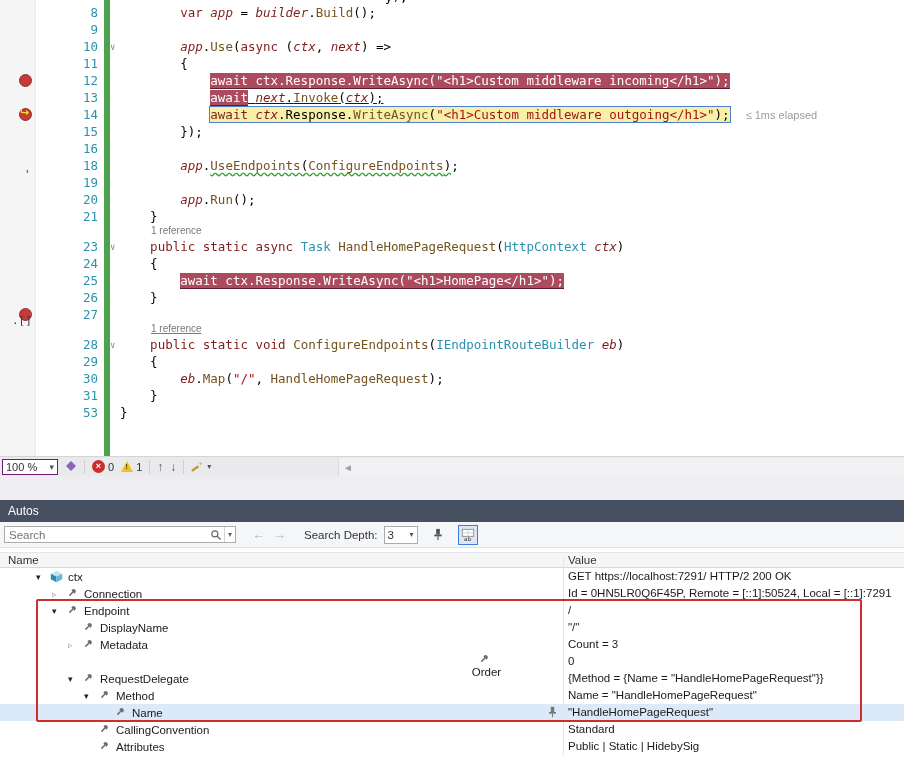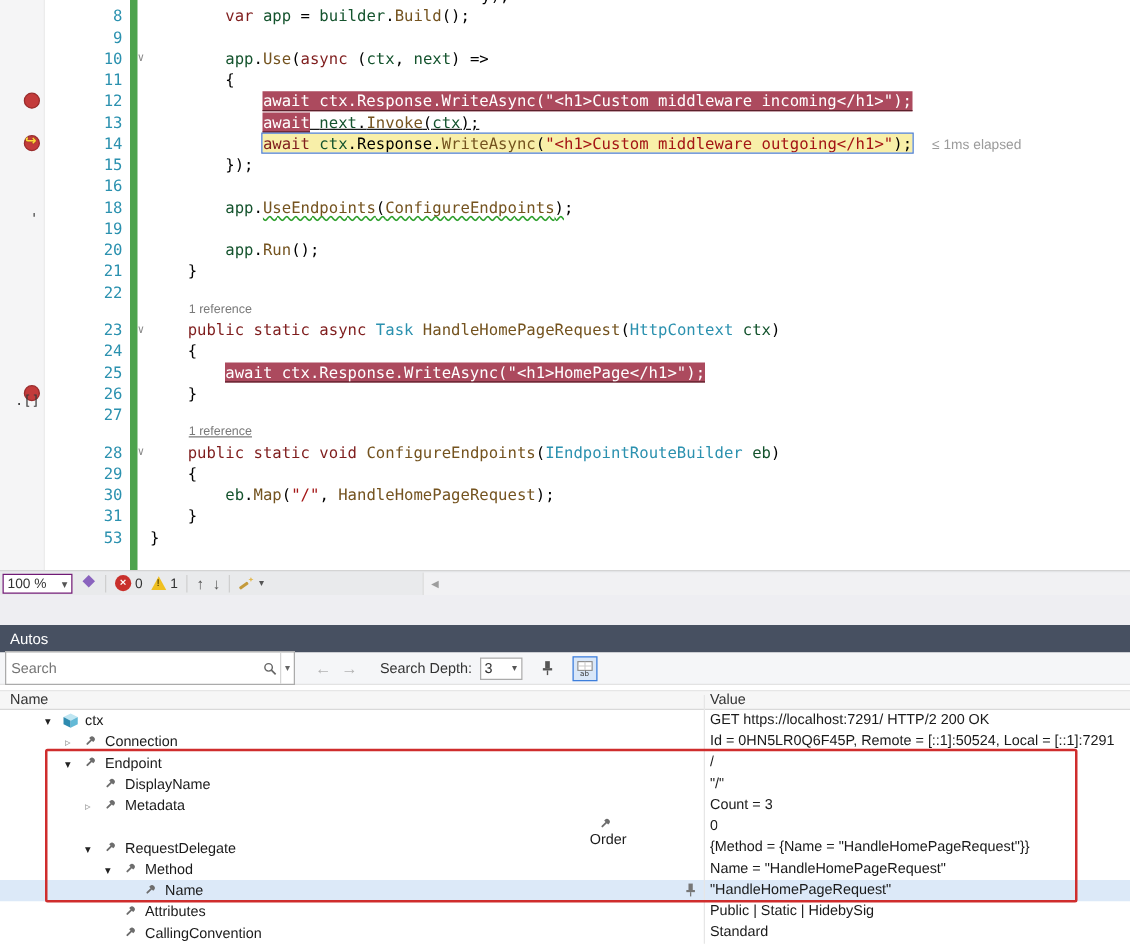--- a/index.html
+++ b/index.html
@@ -13,21 +13,21 @@
   .top-frag { position:absolute; left:385px; top:-12px; font-family:"DejaVu Sans Mono", monospace; font-size:12.5px; line-height:17px; color:#000; z-index:1; }
   .code-lines { position:relative; padding-top:4px; font-family:"DejaVu Sans Mono", monospace; font-size:12.5px; line-height:17px; z-index:1; }
   .code-line { position:relative; height:17px; white-space:pre; }
   .line-num { position:absolute; left:0; top:0; width:98px; text-align:right; color:#2B91AF; }
   .fold-marker { position:absolute; left:110px; top:1px; font-size:9px; color:#8A8A8A; }
   .code-content { position:absolute; left:120px; top:0; white-space:pre; }
   .codelens { height:13px; line-height:12px; padding-left:151px; font-family:"Liberation Sans", sans-serif; font-size:10px; color:#7A7A7A; }
   .codelens.cl-link { text-decoration:underline; }
   .tk-pl  { color:#000000; }
   .tk-kw  { color:#7f1d1d; }
-  .tk-loc { color:#14532d; }
+  .tk-loc { color:#7f1d1d;font-style:italic; }
   .tk-m   { color:#74531F; }
   .tk-type{ color:#2B91AF; }
   .tk-str { color:#A31515; }
   .tk-id  { color:#000000; }
   .tk-w   { color:#FFFFFF; }
   .hl-red { background:#AC4A5E; border-bottom:1px solid #5C1F2B; }
   .hl-yellow { background:#F8EFA9; outline:1px solid #4E7FD0; }
   .u { text-decoration:underline; text-decoration-color:#1A1A1A; }
   .sq { text-decoration:underline wavy #2EA02E; text-underline-offset:2px; }
   .perf-tip { font-family:"Liberation Sans", sans-serif; font-size:11px; color:#9B9B9B; margin-left:16px; }
@@ -45,21 +45,21 @@
   .warn-tri { position:relative; width:0; height:0; border-left:6px solid transparent; border-right:6px solid transparent; border-bottom:11px solid #F0C020; }
   .warn-tri::after { content:"!"; position:absolute; left:-2px; top:1px; font-size:8px; font-weight:bold; color:#6B5200; }
   .sb-arrow { color:#555; font-size:12px; cursor:default; }
   .hscroll { position:absolute; left:338px; top:1px; right:0; bottom:0; background:#F1F1F3; border-left:1px solid #DADADA; display:flex; align-items:center; }
   .hs-left { color:#9D9D9D; font-size:10px; padding-left:4px; }
 
   
   .autos { position:absolute; top:500px; left:0; width:904px; height:257px; background:#FFFFFF; }
   .autos-title { height:22px; background:#475061; color:#FFFFFF; font-size:12px; line-height:22px; padding-left:8px; }
   .autos-toolbar { height:26px; background:#F5F6F8; border-bottom:1px solid #E3E3E3; display:flex; align-items:center; font-size:11.5px; color:#333; }
-  .search-box { margin-left:4px; width:232px; height:27px; background:#FFF; border:1px solid #ABABAB; display:flex; align-items:center; }
+  .search-box { margin-left:4px; width:232px; height:17px; background:#FFF; border:1px solid #ABABAB; display:flex; align-items:center; }
   .search-box input { flex:1; border:none; outline:none; font-size:11.5px; padding:0 4px; color:#333; font-family:"Liberation Sans", sans-serif; background:transparent; }
   .search-box .sicon { padding:0 2px; display:flex; align-items:center; }
   .search-box .scaret { border-left:1px solid #D5D5D5; color:#666; font-size:8px; padding:0 3px; height:100%; display:flex; align-items:center; }
   .nav-arrow { color:#B3B3B3; font-size:13px; margin-left:16px; }
   .depth-label { margin-left:18px; color:#333; }
   .depth-select { margin-left:6px; width:34px; height:18px; background:#FFF; border:1px solid #ABABAB; display:flex; align-items:center; justify-content:space-between; padding:0 3px; }
   .depth-select .caret { font-size:8px; color:#555; }
   .tool-btn { margin-left:10px; width:20px; height:20px; display:flex; align-items:center; justify-content:center; }
   .tool-btn.selected { border:1px solid #3D7EDB; background:#D9E7F8; }
 
@@ -103,21 +103,20 @@
         <div class="code-line"><span class="line-num">11</span><span class="code-content"><span><span class="tk-pl">        {</span></span></span></div>
         <div class="code-line"><span class="line-num">12</span><span class="code-content"><span><span class="tk-pl">            </span></span><span class="hl-red"><span class="tk-w">await ctx.Response.WriteAsync("&lt;h1&gt;Custom middleware incoming&lt;/h1&gt;");</span></span></span></div>
         <div class="code-line"><span class="line-num">13</span><span class="code-content"><span><span class="tk-pl">            </span></span><span class="hl-red"><span class="tk-w">await</span></span><span class="u"><span class="tk-pl"> </span><span class="tk-loc">next</span><span class="tk-pl">.</span><span class="tk-m">Invoke</span><span class="tk-pl">(</span><span class="tk-loc">ctx</span><span class="tk-pl">);</span></span></span></div>
         <div class="code-line"><span class="line-num">14</span><span class="code-content"><span><span class="tk-pl">            </span></span><span class="hl-yellow"><span class="tk-kw">await</span><span class="tk-pl"> </span><span class="tk-loc">ctx</span><span class="tk-pl">.</span><span class="tk-id">Response</span><span class="tk-pl">.</span><span class="tk-m">WriteAsync</span><span class="tk-pl">(</span><span class="tk-str">"&lt;h1&gt;Custom middleware outgoing&lt;/h1&gt;"</span><span class="tk-pl">);</span></span><span class="perf-tip">≤ 1ms elapsed</span></span></div>
         <div class="code-line"><span class="line-num">15</span><span class="code-content"><span><span class="tk-pl">        });</span></span></span></div>
         <div class="code-line"><span class="line-num">16</span><span class="code-content"></span></div>
         <div class="code-line"><span class="line-num">18</span><span class="code-content"><span><span class="tk-pl">        </span><span class="tk-loc">app</span><span class="tk-pl">.</span></span><span class="sq"><span class="tk-m">UseEndpoints</span><span class="tk-pl">(</span><span class="tk-m">ConfigureEndpoints</span><span class="tk-pl">)</span></span><span><span class="tk-pl">;</span></span></span></div>
         <div class="code-line"><span class="line-num">19</span><span class="code-content"></span></div>
         <div class="code-line"><span class="line-num">20</span><span class="code-content"><span><span class="tk-pl">        </span><span class="tk-loc">app</span><span class="tk-pl">.</span><span class="tk-m">Run</span><span class="tk-pl">();</span></span></span></div>
         <div class="code-line"><span class="line-num">21</span><span class="code-content"><span><span class="tk-pl">    }</span></span></span></div>
-        <div class="code-line"><span class="line-num">22</span><span class="code-content"></span></div>
         <div class="codelens">1 reference</div>
         <div class="code-line"><span class="line-num">23</span><span class="fold-marker">∨</span><span class="code-content"><span><span class="tk-pl">    </span><span class="tk-kw">public</span><span class="tk-pl"> </span><span class="tk-kw">static</span><span class="tk-pl"> </span><span class="tk-kw">async</span><span class="tk-pl"> </span><span class="tk-type">Task</span><span class="tk-pl"> </span><span class="tk-m">HandleHomePageRequest</span><span class="tk-pl">(</span><span class="tk-type">HttpContext</span><span class="tk-pl"> </span><span class="tk-loc">ctx</span><span class="tk-pl">)</span></span></span></div>
         <div class="code-line"><span class="line-num">24</span><span class="code-content"><span><span class="tk-pl">    {</span></span></span></div>
         <div class="code-line"><span class="line-num">25</span><span class="code-content"><span><span class="tk-pl">        </span></span><span class="hl-red"><span class="tk-w">await ctx.Response.WriteAsync("&lt;h1&gt;HomePage&lt;/h1&gt;");</span></span></span></div>
         <div class="code-line"><span class="line-num">26</span><span class="code-content"><span><span class="tk-pl">    }</span></span></span></div>
         <div class="code-line"><span class="line-num">27</span><span class="code-content"></span></div>
         <div class="codelens cl-link">1 reference</div>
         <div class="code-line"><span class="line-num">28</span><span class="fold-marker">∨</span><span class="code-content"><span><span class="tk-pl">    </span><span class="tk-kw">public</span><span class="tk-pl"> </span><span class="tk-kw">static</span><span class="tk-pl"> </span><span class="tk-kw">void</span><span class="tk-pl"> </span><span class="tk-m">ConfigureEndpoints</span><span class="tk-pl">(</span><span class="tk-type">IEndpointRouteBuilder</span><span class="tk-pl"> </span><span class="tk-loc">eb</span><span class="tk-pl">)</span></span></span></div>
         <div class="code-line"><span class="line-num">29</span><span class="code-content"><span><span class="tk-pl">    {</span></span></span></div>
         <div class="code-line"><span class="line-num">30</span><span class="code-content"><span><span class="tk-pl">        </span><span class="tk-loc">eb</span><span class="tk-pl">.</span><span class="tk-m">Map</span><span class="tk-pl">(</span><span class="tk-str">"/"</span><span class="tk-pl">, </span><span class="tk-m">HandleHomePageRequest</span><span class="tk-pl">);</span></span></span></div>
@@ -301,31 +300,31 @@
               </svg></span>
             <span class="row-value">"HandleHomePageRequest"</span>
           </div>
           <div class="grid-row" style="padding-left: 84px;">
             <span class="twisty"></span>
             <span class="row-icon"><svg width="12" height="12" viewBox="0 0 16 16">
                 <g transform="rotate(45 8 8)">
                   <path d="M8 2a3 3 0 0 0-3 3v1.2h2v5.8a1 1 0 0 0 2 0V6.2h2V5a3 3 0 0 0-3-3z" fill="#6d6d6d"></path>
                 </g>
               </svg></span>
+            <span class="row-label">CallingConvention</span>
+            <span class="row-value">Standard</span>
+          </div>
+          <div class="grid-row" style="padding-left: 84px;">
+            <span class="twisty"></span>
+            <span class="row-icon"><svg width="12" height="12" viewBox="0 0 16 16">
+                <g transform="rotate(45 8 8)">
+                  <path d="M8 2a3 3 0 0 0-3 3v1.2h2v5.8a1 1 0 0 0 2 0V6.2h2V5a3 3 0 0 0-3-3z" fill="#6d6d6d"></path>
+                </g>
+              </svg></span>
             <span class="row-label">Attributes</span>
             <span class="row-value">Public | Static | HidebySig</span>
           </div>
-          <div class="grid-row" style="padding-left: 84px;">
-            <span class="twisty"></span>
-            <span class="row-icon"><svg width="12" height="12" viewBox="0 0 16 16">
-                <g transform="rotate(45 8 8)">
-                  <path d="M8 2a3 3 0 0 0-3 3v1.2h2v5.8a1 1 0 0 0 2 0V6.2h2V5a3 3 0 0 0-3-3z" fill="#6d6d6d"></path>
-                </g>
-              </svg></span>
-            <span class="row-label">CallingConvention</span>
-            <span class="row-value">Standard</span>
-          </div>
           <div class="annotation-rect" style="top: 31px; height: 123px;"></div>
         </div>
     </div>
   </div>
 
 </div>
 
 </body></html>

